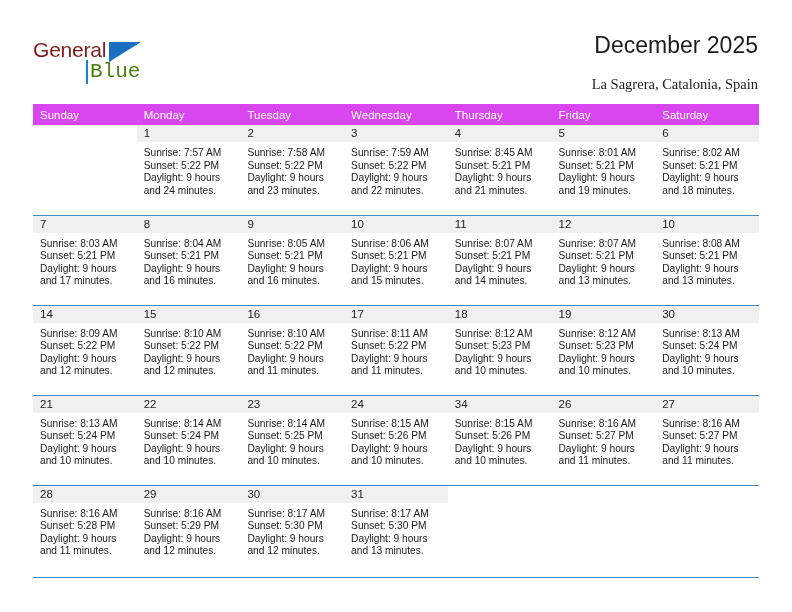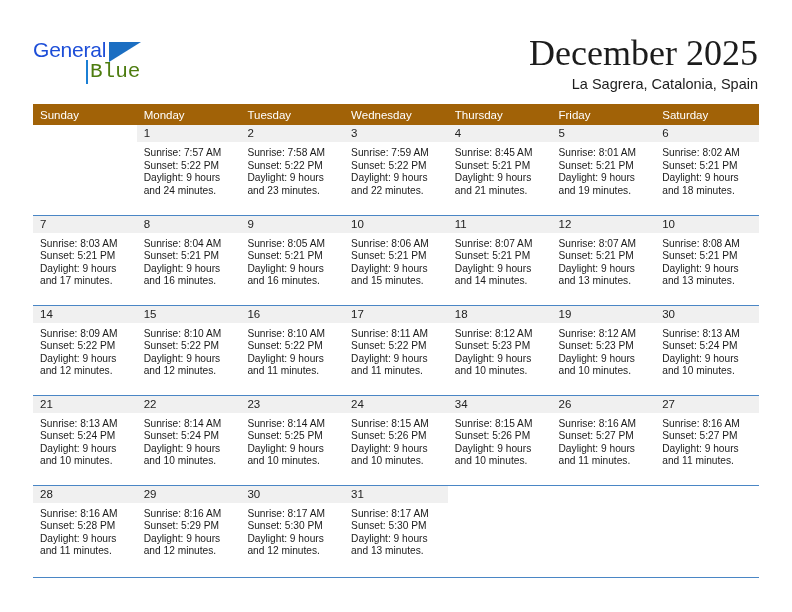--- a/index.html
+++ b/index.html
@@ -32,21 +32,21 @@
     left: 33px;
     top: 38px;
     width: 120px;
     height: 46px;
   }
   .logo-general {
     position: absolute;
     left: 0; top: 0;
     font-size: 21px;
     letter-spacing: -0.2px;
-    color: #1d4ed8;
+    color: #7f1d1d;
     line-height: 24px;
     white-space: nowrap;
   }
   .logo-tri {
     position: absolute;
     left: 76px;
     top: 4px;
     width: 0; height: 0;
     border-left: 32px solid #1b6ec2;
     border-bottom: 20px solid transparent;
@@ -67,50 +67,50 @@
     top: 22px;
     width: 2px;
     height: 24px;
     background: #1b7fd4;
   }
 
   .title {
     position: absolute;
     right: 34px;
     top: 32px;
-    font-size: 36px;
+    font-size: 23px;
     font-weight: normal;
     color: #1c1c1c;
     text-align: right;
     white-space: nowrap;
-    font-family: Liberation Serif, serif;
   }
   .subtitle {
     position: absolute;
     right: 34px;
     top: 76px;
     font-size: 14.5px;
     color: #1c1c1c;
     text-align: right;
     white-space: nowrap;
+    font-family: Liberation Serif, serif;
   }
 
   
   .cal {
     position: absolute;
     left: 33px;
     top: 104px;
     width: 726px;
     border-collapse: collapse;
     table-layout: fixed;
   }
   .cal col { width: 103.71px; }
 
   .cal thead th {
-    background: #a16207;
+    background: #d946ef;
     color: #ffffff;
     font-size: 11.5px;
     font-weight: normal;
     text-align: left;
     padding: 4px 0 4px 7px;
     height: 21px;
     border: none;
   }
 
   .daycell {

